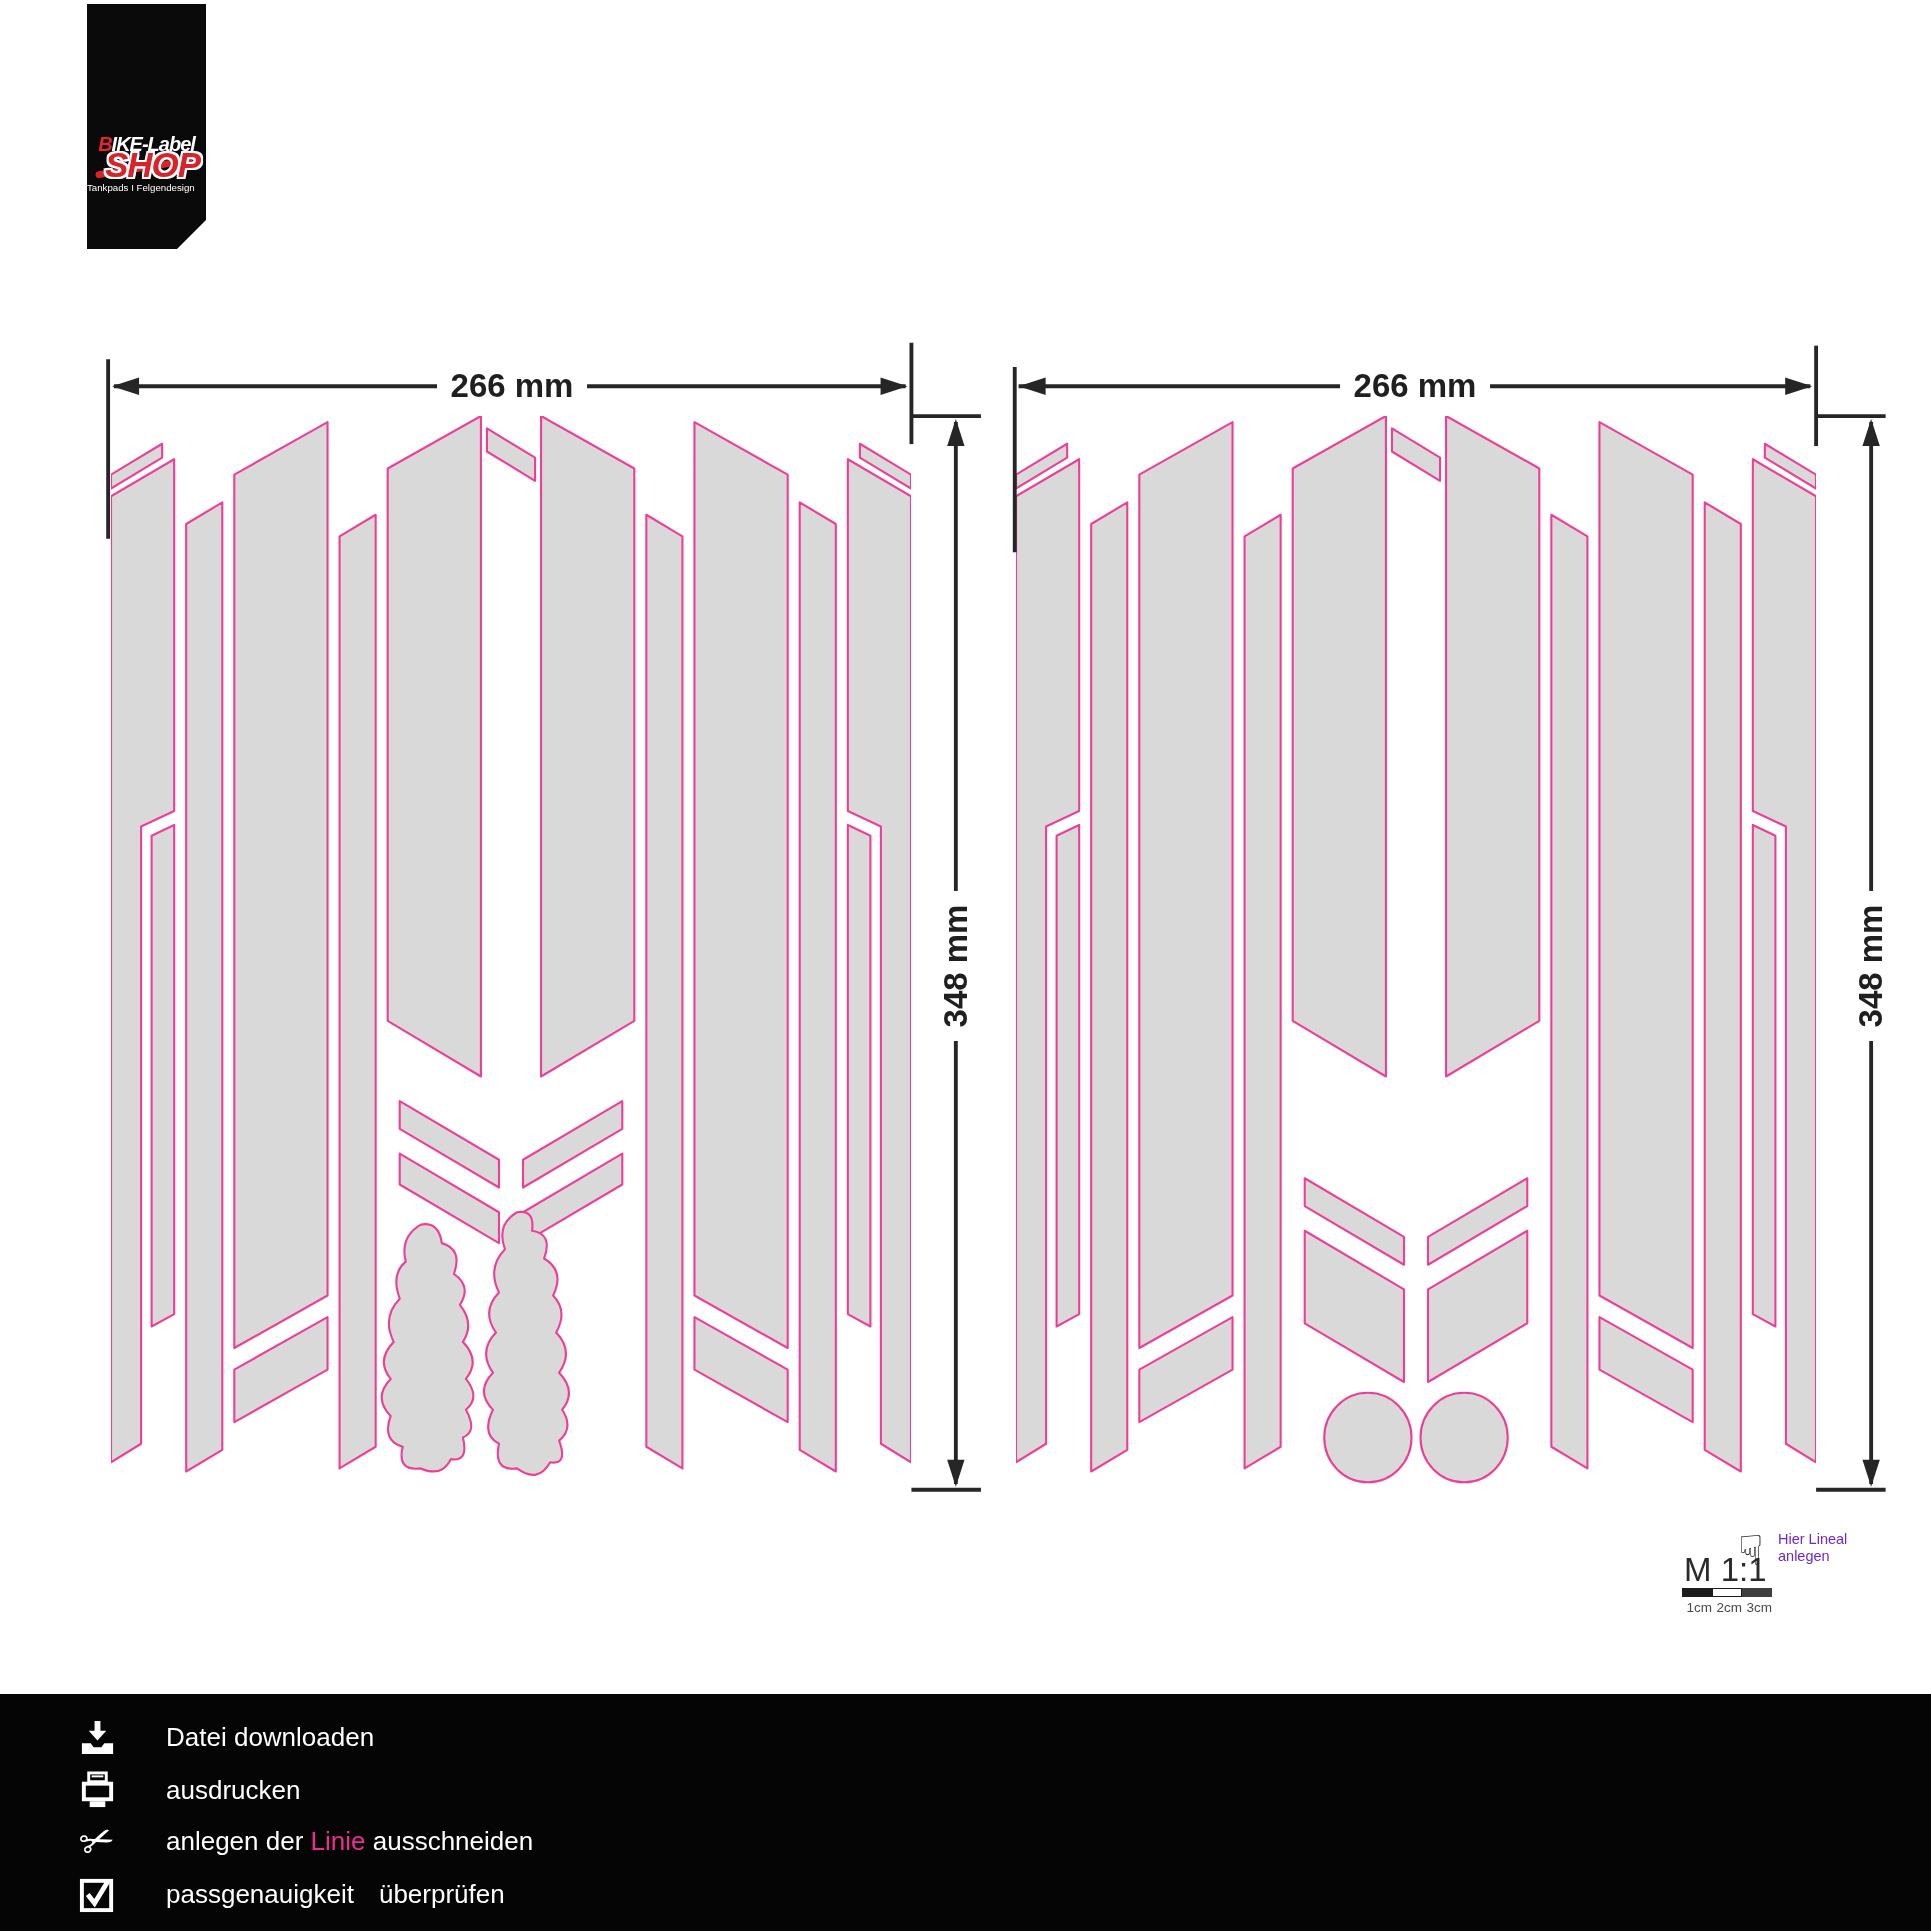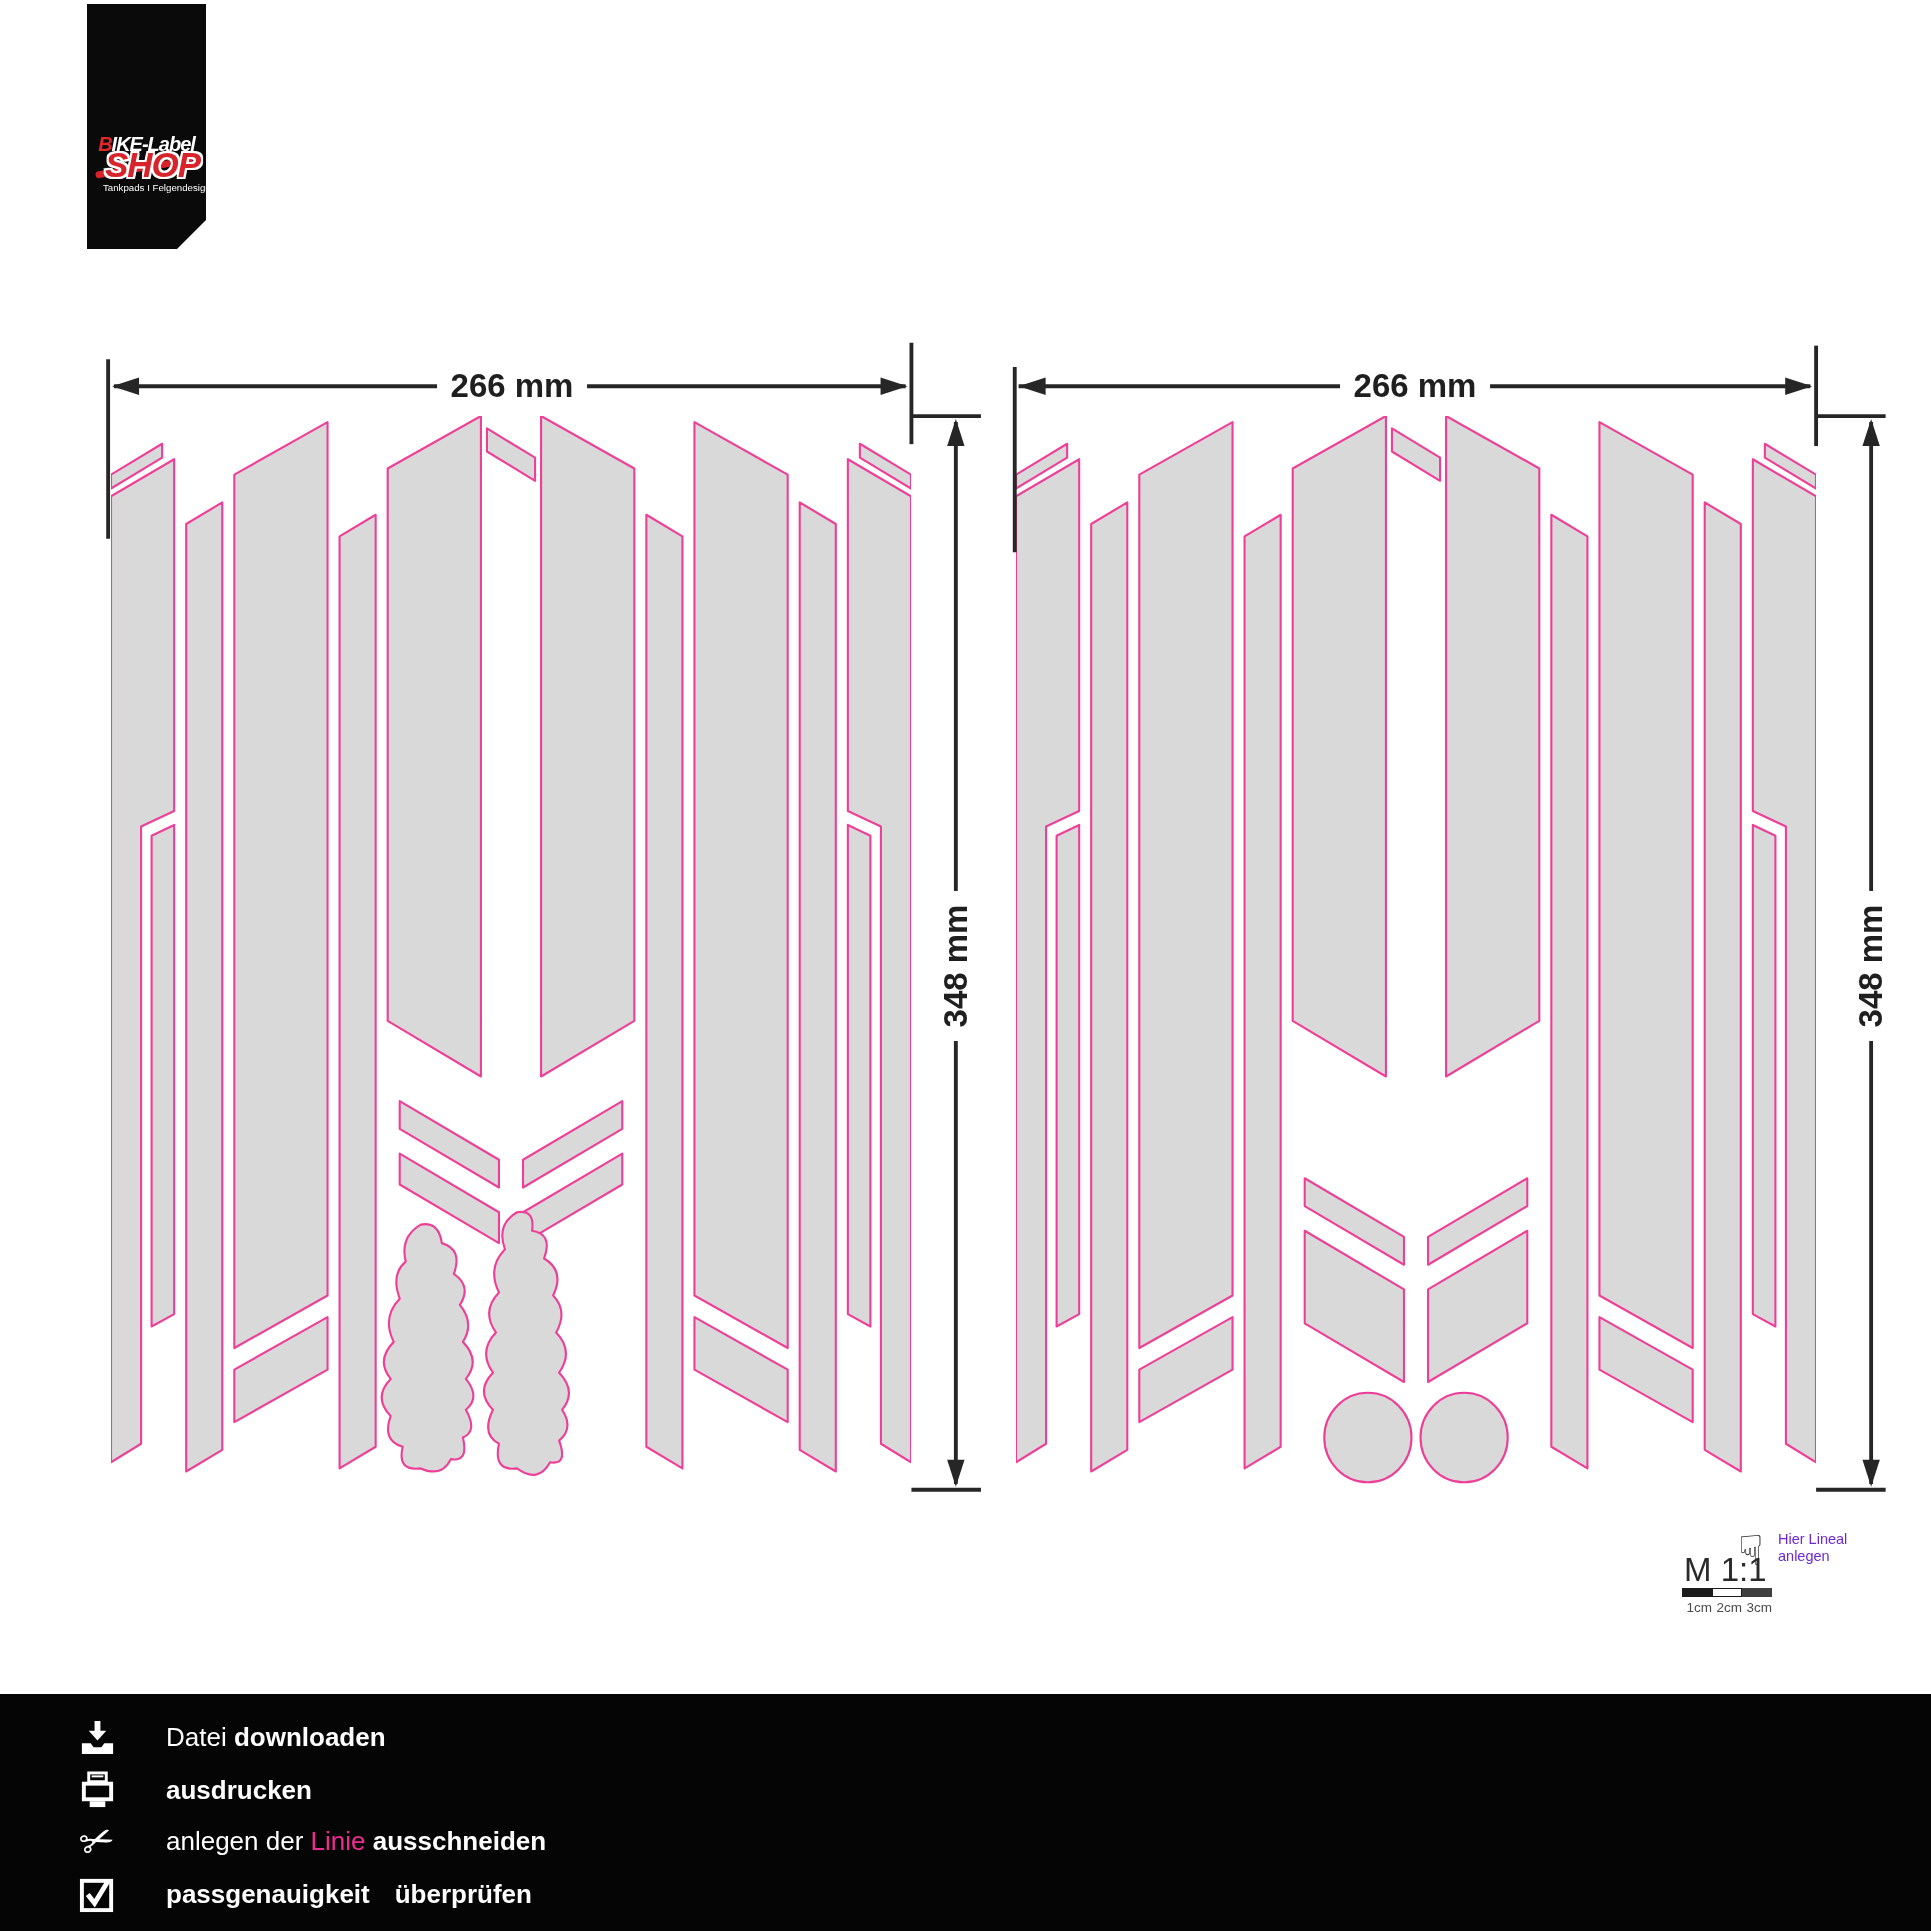--- a/index.html
+++ b/index.html
@@ -13,21 +13,21 @@
   #logo .curl-shade{position:absolute;right:0;bottom:0;width:0;height:0;
       border-top:27px solid transparent;border-right:27px solid #c9c9c9;opacity:.9;}
   #logo .l1{position:absolute;left:0;right:0;top:129px;text-align:center;
       font-style:italic;font-weight:bold;font-size:20px;letter-spacing:-1px;color:#ffffff;white-space:nowrap;}
   #logo .l1 .b{color:#e02828;}
   #logo .swoosh{position:absolute;left:7.7px;top:160px;width:98px;height:6.8px;background:#d8232a;
       border-radius:3.9px;transform:rotate(-9deg);}
   #logo .l2{position:absolute;right:5.8px;top:141px;font-style:italic;font-weight:900;font-size:35px;
       color:#d8232a;letter-spacing:-1px;
       text-shadow:-1.9px 0 #fff,1.9px 0 #fff,0 -1.9px #fff,0 1.9px #fff,-1.9px -1.9px #fff,1.9px 1.9px #fff,-1.9px 1.9px #fff,1.9px -1.9px #fff;}
-  #logo .l3{position:absolute;left:0;right:0;top:178px;text-align:left;font-size:9.7px;color:#ffffff;white-space:nowrap;padding-left:16px;}
+  #logo .l3{position:absolute;left:0;right:0;top:178px;text-align:left;font-size:9.7px;color:#ffffff;white-space:nowrap;}
 
   
   .dim-label{position:absolute;transform:translate(-50%,-50%);background:#ffffff;padding:0 13.5px;
       font-size:33px;font-weight:bold;color:#1f1f1f;white-space:nowrap;}
   .dim-label.vert{transform:translate(-50%,-50%) rotate(-90deg);padding:0 13.5px;}
 
   
   #scale-block .m11{position:absolute;left:1684px;top:1551px;font-size:33px;color:#2a2a2a;}
   #scale-block .hand{position:absolute;left:1738px;top:1526px;font-size:42px;color:#2a2a2a;
       font-family:"DejaVu Sans", sans-serif;}
@@ -38,21 +38,21 @@
   #ruler .seg3{width:30px;background:#3f3f3f;}
   #ruler-labels{position:absolute;left:1682px;top:1600px;width:90px;display:flex;}
   #ruler-labels span{width:30px;text-align:right;font-size:13.5px;color:#4a4a4a;}
 
   
   #footer{position:absolute;left:0;top:1694px;width:1931px;height:237px;background:#050505;}
   .foot-row{position:absolute;left:0;width:100%;height:42px;display:flex;align-items:center;}
   .foot-row .ficon{position:absolute;left:76px;width:42px;height:42px;display:flex;
       align-items:center;justify-content:center;}
   .foot-row .ftext{position:absolute;left:166px;font-size:26px;color:#ffffff;white-space:pre;}
-  .foot-row .ftext b{font-weight:bold;}
+  .foot-row .ftext b{font-weight:normal;}
   .foot-row .ftext .accent{color:#ed2c92;}
   .foot-row .gap{display:inline-block;width:25px;}
   .scissors{color:#ffffff;font-size:41px;transform:rotate(-20deg);
       font-family:"DejaVu Sans", sans-serif;}
 
   svg{display:block;}
   .overlay{position:absolute;left:0;top:0;pointer-events:none;}
   .panel-svg{position:absolute;}
 </style>
 </head>

